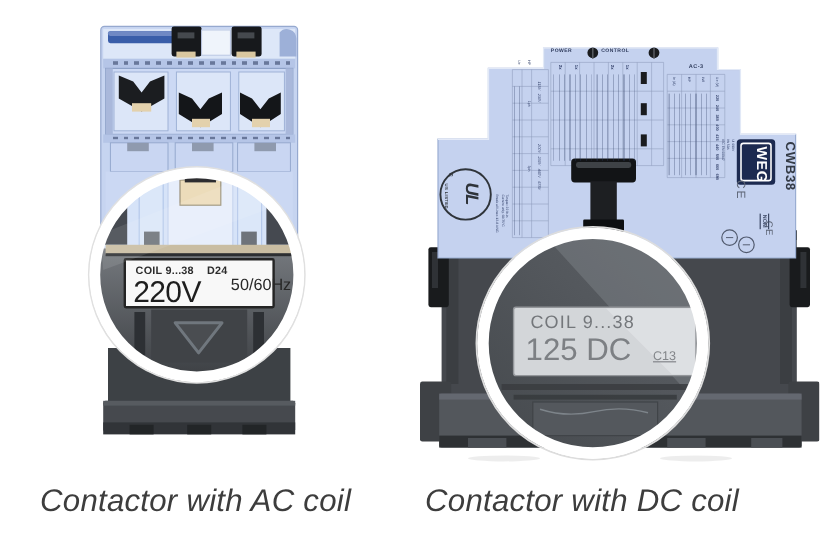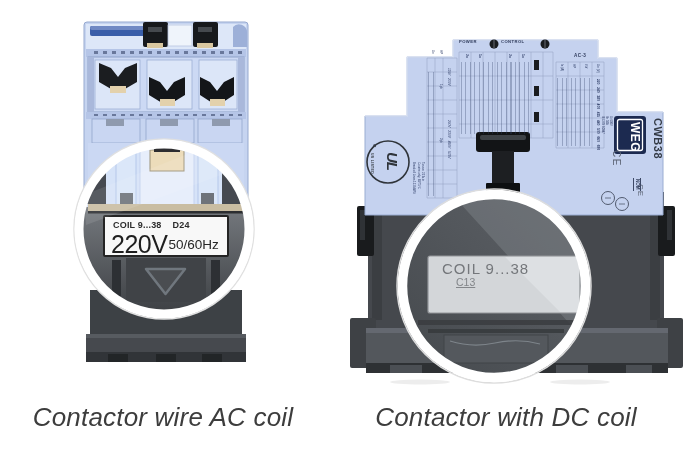--- a/index.html
+++ b/index.html
@@ -8,21 +8,21 @@
   svg.art{position:absolute;left:0;top:0;}
   
   .rot90{position:absolute;transform-origin:0 0;transform:rotate(90deg);white-space:nowrap;
          color:#32406a;line-height:1;}
   
   .mv{position:absolute;background:repeating-linear-gradient(90deg,rgba(47,63,102,.32) 0 1px,transparent 1px 4.5px);}
   .mh{position:absolute;height:2.5px;background:repeating-linear-gradient(90deg,rgba(42,56,92,.55) 0 4px,transparent 4px 9px);}
   
   .ac-spec{position:absolute;left:106px;top:217px;width:120px;height:38px;color:#262626;}
   .ac-spec .r1{display:flex;gap:11px;font-size:9px;letter-spacing:.2px;margin:2.5px 0 0 7px;font-weight:700;color:#2c2c2c;}
-  .ac-spec .r2{display:flex;align-items:center;margin:0 0 0 5px;}
+  .ac-spec .r2{display:flex;align-items:flex-start;margin:0 0 0 5px;gap:24px;}
   .ac-spec .big{font-size:25px;letter-spacing:-.5px;color:#1e1e1e;}
   .ac-spec .mid{font-size:13.5px;margin-left:1px;color:#272727;}
   
   .dc-spec{position:absolute;left:428px;top:256px;width:152px;height:56px;}
   .dc-spec .r1{font-size:15px;letter-spacing:1px;margin:4px 0 0 14px;color:#74777b;}
   .dc-spec .r2{display:flex;align-items:baseline;margin:-1px 0 0 10px;color:#7d8084;}
   .dc-spec .big{font-size:26px;}
   .dc-spec .sm{font-size:10.5px;margin-left:18px;color:#83868a;text-decoration:underline;}
   .caption{position:absolute;top:402px;transform:translateX(-50%);font-style:italic;font-size:26px;
            letter-spacing:.2px;color:#3d3d3d;white-space:nowrap;}
@@ -205,20 +205,21 @@
   </div>
   <div class="r2">
     <span class="big">220V</span>
     <span class="mid">50/60Hz</span>
   </div>
 </div>
 
 <div class="dc-spec">
   <div class="r1">COIL 9...38</div>
   <div class="r2">
+    <span class="big">125 DC</span>
     <span class="sm">C13</span>
   </div>
 </div>
 
 <div class="hdr" style="left:459px;top:39px;">POWER</div>
 <div class="hdr" style="left:501px;top:39px;">CONTROL</div>
 <div class="rot90" style="left:468px;top:54px;font-size:3.6px;font-weight:700;">2x</div>
 <div class="rot90" style="left:481px;top:54px;font-size:3.6px;font-weight:700;">1x</div>
 <div class="rot90" style="left:511px;top:54px;font-size:3.6px;font-weight:700;">2x</div>
 <div class="rot90" style="left:524px;top:54px;font-size:3.6px;font-weight:700;">1x</div>
@@ -254,16 +255,16 @@
 <div class="rot90" style="left:424px;top:162px;font-size:2.8px;">Torque: 22 lb.in</div>
 
 <div class="rot90" style="left:434px;top:50px;font-size:3px;">Ue</div>
 <div class="rot90" style="left:442px;top:50px;font-size:3px;">HP</div>
 <div class="rot90" style="left:442px;top:84px;font-size:3px;">1ph</div>
 <div class="rot90" style="left:450px;top:68px;font-size:3.2px;font-style:italic;word-spacing:2px;">115V 230V</div>
 <div class="rot90" style="left:442px;top:138px;font-size:3px;">3ph</div>
 <div class="rot90" style="left:450px;top:120px;font-size:3.2px;font-style:italic;word-spacing:2px;">200V 230V 460V 575V</div>
 <div class="mv" style="left:428px;top:72px;width:7px;height:124px;"></div>
 
-<div class="caption" style="left:163px;">Contactor wire AC coil</div>
-<div class="caption" style="left:506px;">Contactor with DC coil</div>
+<div class="caption" style="left:163px;">Contactor with AC coil</div>
+<div class="caption" style="left:485px;">Contactor with DC coil</div>
 
 </div>
 
 </body></html>

